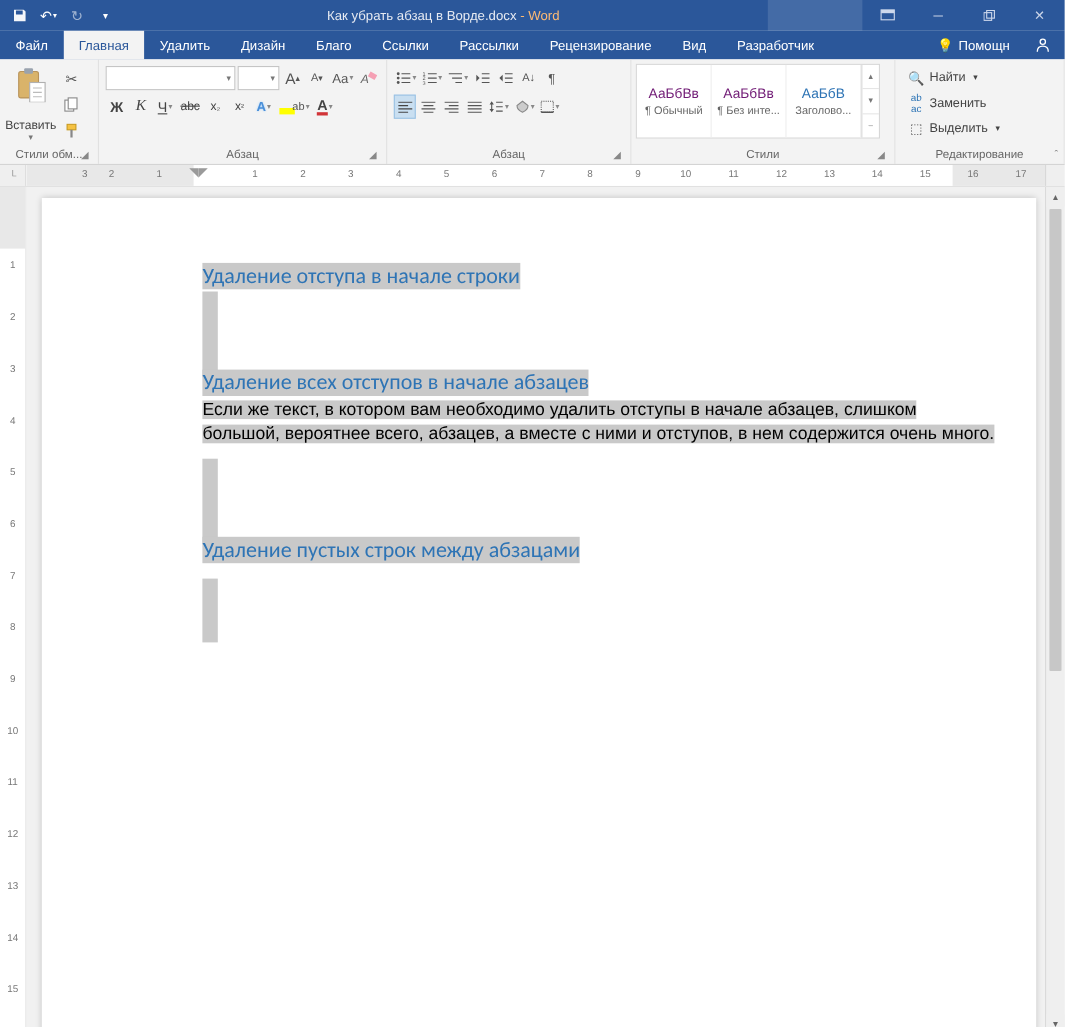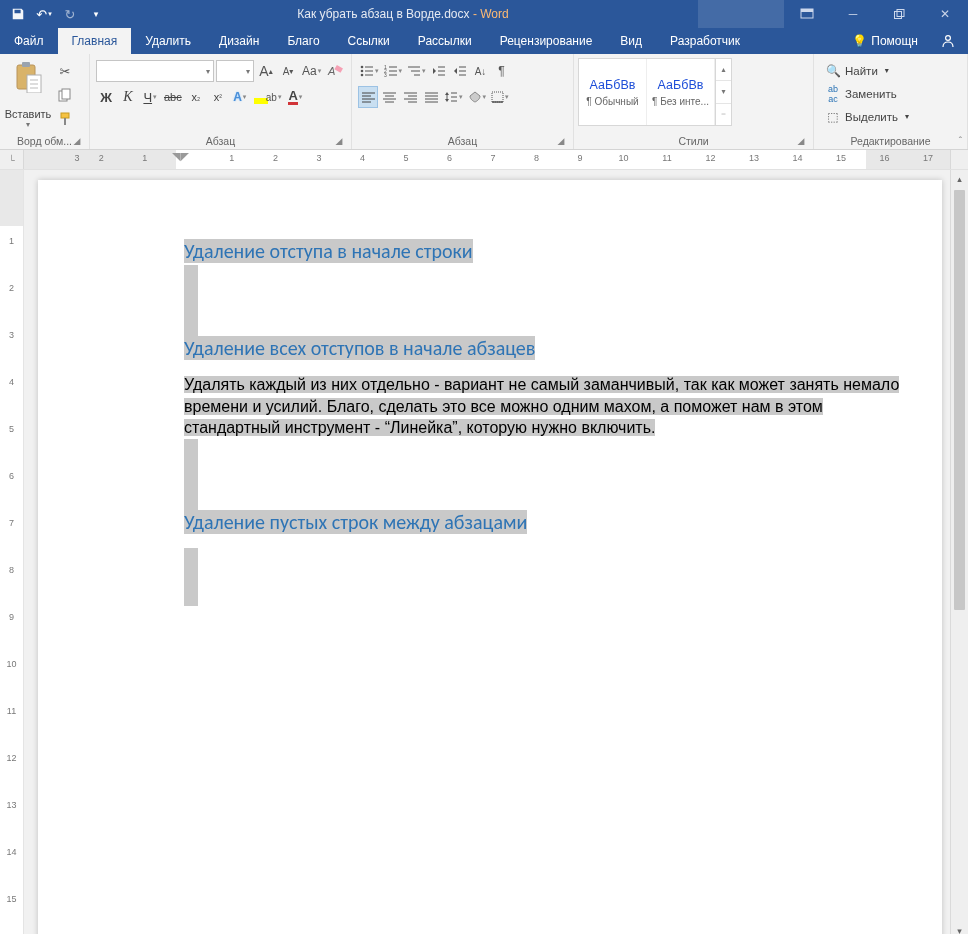--- a/index.html
+++ b/index.html
@@ -59,21 +59,21 @@
 
 .para-rows { display: flex; flex-direction: column; gap: 4px; padding: 2px 2px 0 2px; }
 .para-row { display: flex; align-items: center; gap: 1px; }
 .align-active { background: #c9dff1; border: 1px solid #9cc2e4; }
 
 
 .styles-body { display: flex; align-items: stretch; height: 68px; }
 .style-gallery { display: flex; border: 1px solid #d7d7d7; background:#fff;}
 .style-item { width: 68px; display: flex; flex-direction: column; align-items: center; justify-content: center; padding: 4px 2px; border-right: 1px solid #eee; }
 .style-item:last-of-type { border-right: none; }
-.style-preview { font-size: 12.5px; color: #1d4ed8; margin-bottom: 4px; }
+.style-preview { font-size: 12.5px; color: #701a75; margin-bottom: 4px; }
 .style-preview.blue { color: #2e74b5; }
 .style-name { font-size: 10px; color: #666; white-space: nowrap; overflow: hidden; text-overflow: ellipsis; max-width: 64px; }
 .gallery-more { width: 16px; display: flex; flex-direction: column; border-left:1px solid #d7d7d7;}
 .gm-btn { flex: 1; display:flex; align-items:center; justify-content:center; font-size:8px; color:#777; border-bottom:1px solid #e5e5e5;}
 .gm-btn:last-child{border-bottom:none;}
 
 
 .edit-rows { display: flex; flex-direction: column; gap: 2px; padding: 2px 4px 0 4px; }
 .edit-item { display: flex; align-items: center; gap: 5px; height: 21px; font-size: 11.5px; color: #444; padding: 0 4px; white-space:nowrap;}
 .edit-item .ic { width: 14px; text-align: center; font-size: 12px; color:#555;}
@@ -201,21 +201,21 @@
         </div>
         <div class="smbtn">
           <svg width="15" height="15" viewBox="0 0 15 15">
               <rect x="3" y="1" width="8" height="5" fill="#f5c242" stroke="#c79a20"></rect>
               <rect x="6" y="6" width="2" height="7" fill="#888"></rect>
             </svg>
         </div>
       </div>
     </div>
     <div class="rgroup-label">
-      <span>Ворд обм...</span>
+      <span>Стили обм...</span>
       <span class="dlauncher">◢</span>
     </div>
   </div>
 
   <div class="rgroup" style="width:262px">
     <div class="rgroup-body">
       <div class="font-rows">
         <div class="font-row">
           <div class="combo font-name">
               <span class="caret">▾</span>
@@ -399,20 +399,24 @@
     <div class="rgroup-body">
       <div class="styles-body">
         <div class="style-gallery">
           <div class="style-item">
             <div class="style-preview">АаБбВв</div>
             <div class="style-name">¶ Обычный</div>
           </div>
           <div class="style-item">
             <div class="style-preview">АаБбВв</div>
             <div class="style-name">¶ Без инте...</div>
+          </div>
+          <div class="style-item">
+            <div class="style-preview blue">АаБбВ</div>
+            <div class="style-name">Заголово...</div>
           </div>
           <div class="gallery-more">
             <div class="gm-btn">▴</div>
             <div class="gm-btn">▾</div>
             <div class="gm-btn">⎯</div>
           </div>
         </div>
       </div>
     </div>
     <div class="rgroup-label">
@@ -501,22 +505,22 @@
       <div class="num">13</div>
         <div class="num">14</div>
         <div class="num">15</div>
     </div>
   </div>
   <div class="docscroll">
     <div class="page">
       <div class="para"><span class="h2 sel">Удаление отступа в начале строки</span></div>
       <div class="blankpara"><span class="blankblock"></span></div>
       <div class="para"><span class="h2 sel">Удаление всех отступов в начале абзацев</span></div>
+      <div class="para"><span class="ptxt sel">Если же текст, в котором вам необходимо удалить отступы в начале абзацев, слишком большой, вероятнее всего, абзацев, а вместе с ними и отступов, в нем содержится очень много.</span></div>
       <div class="paraspace"></div>
-      <div class="para"><span class="ptxt sel">Удалять каждый из них отдельно - вариант не самый заманчивый, так как может занять немало времени и усилий. Благо, сделать это все можно одним махом, а поможет нам в этом стандартный инструмент - “Линейка”, которую нужно включить.</span></div>
       <div class="blankpara"><span class="blankblock"></span></div>
       <div class="para"><span class="h2 sel">Удаление пустых строк между абзацами</span></div>
       <div class="paraspace"></div>
       <div class="blankpara2"><span class="blankblock2"></span></div>
     </div>
   </div>
   <div class="vscrollbar">
     <div class="vscroll-btn">▴</div>
     <div class="vscroll-thumb"></div>
     <div class="vscroll-btn" style="position:absolute;bottom:0;left:0;right:0;">▾</div>

